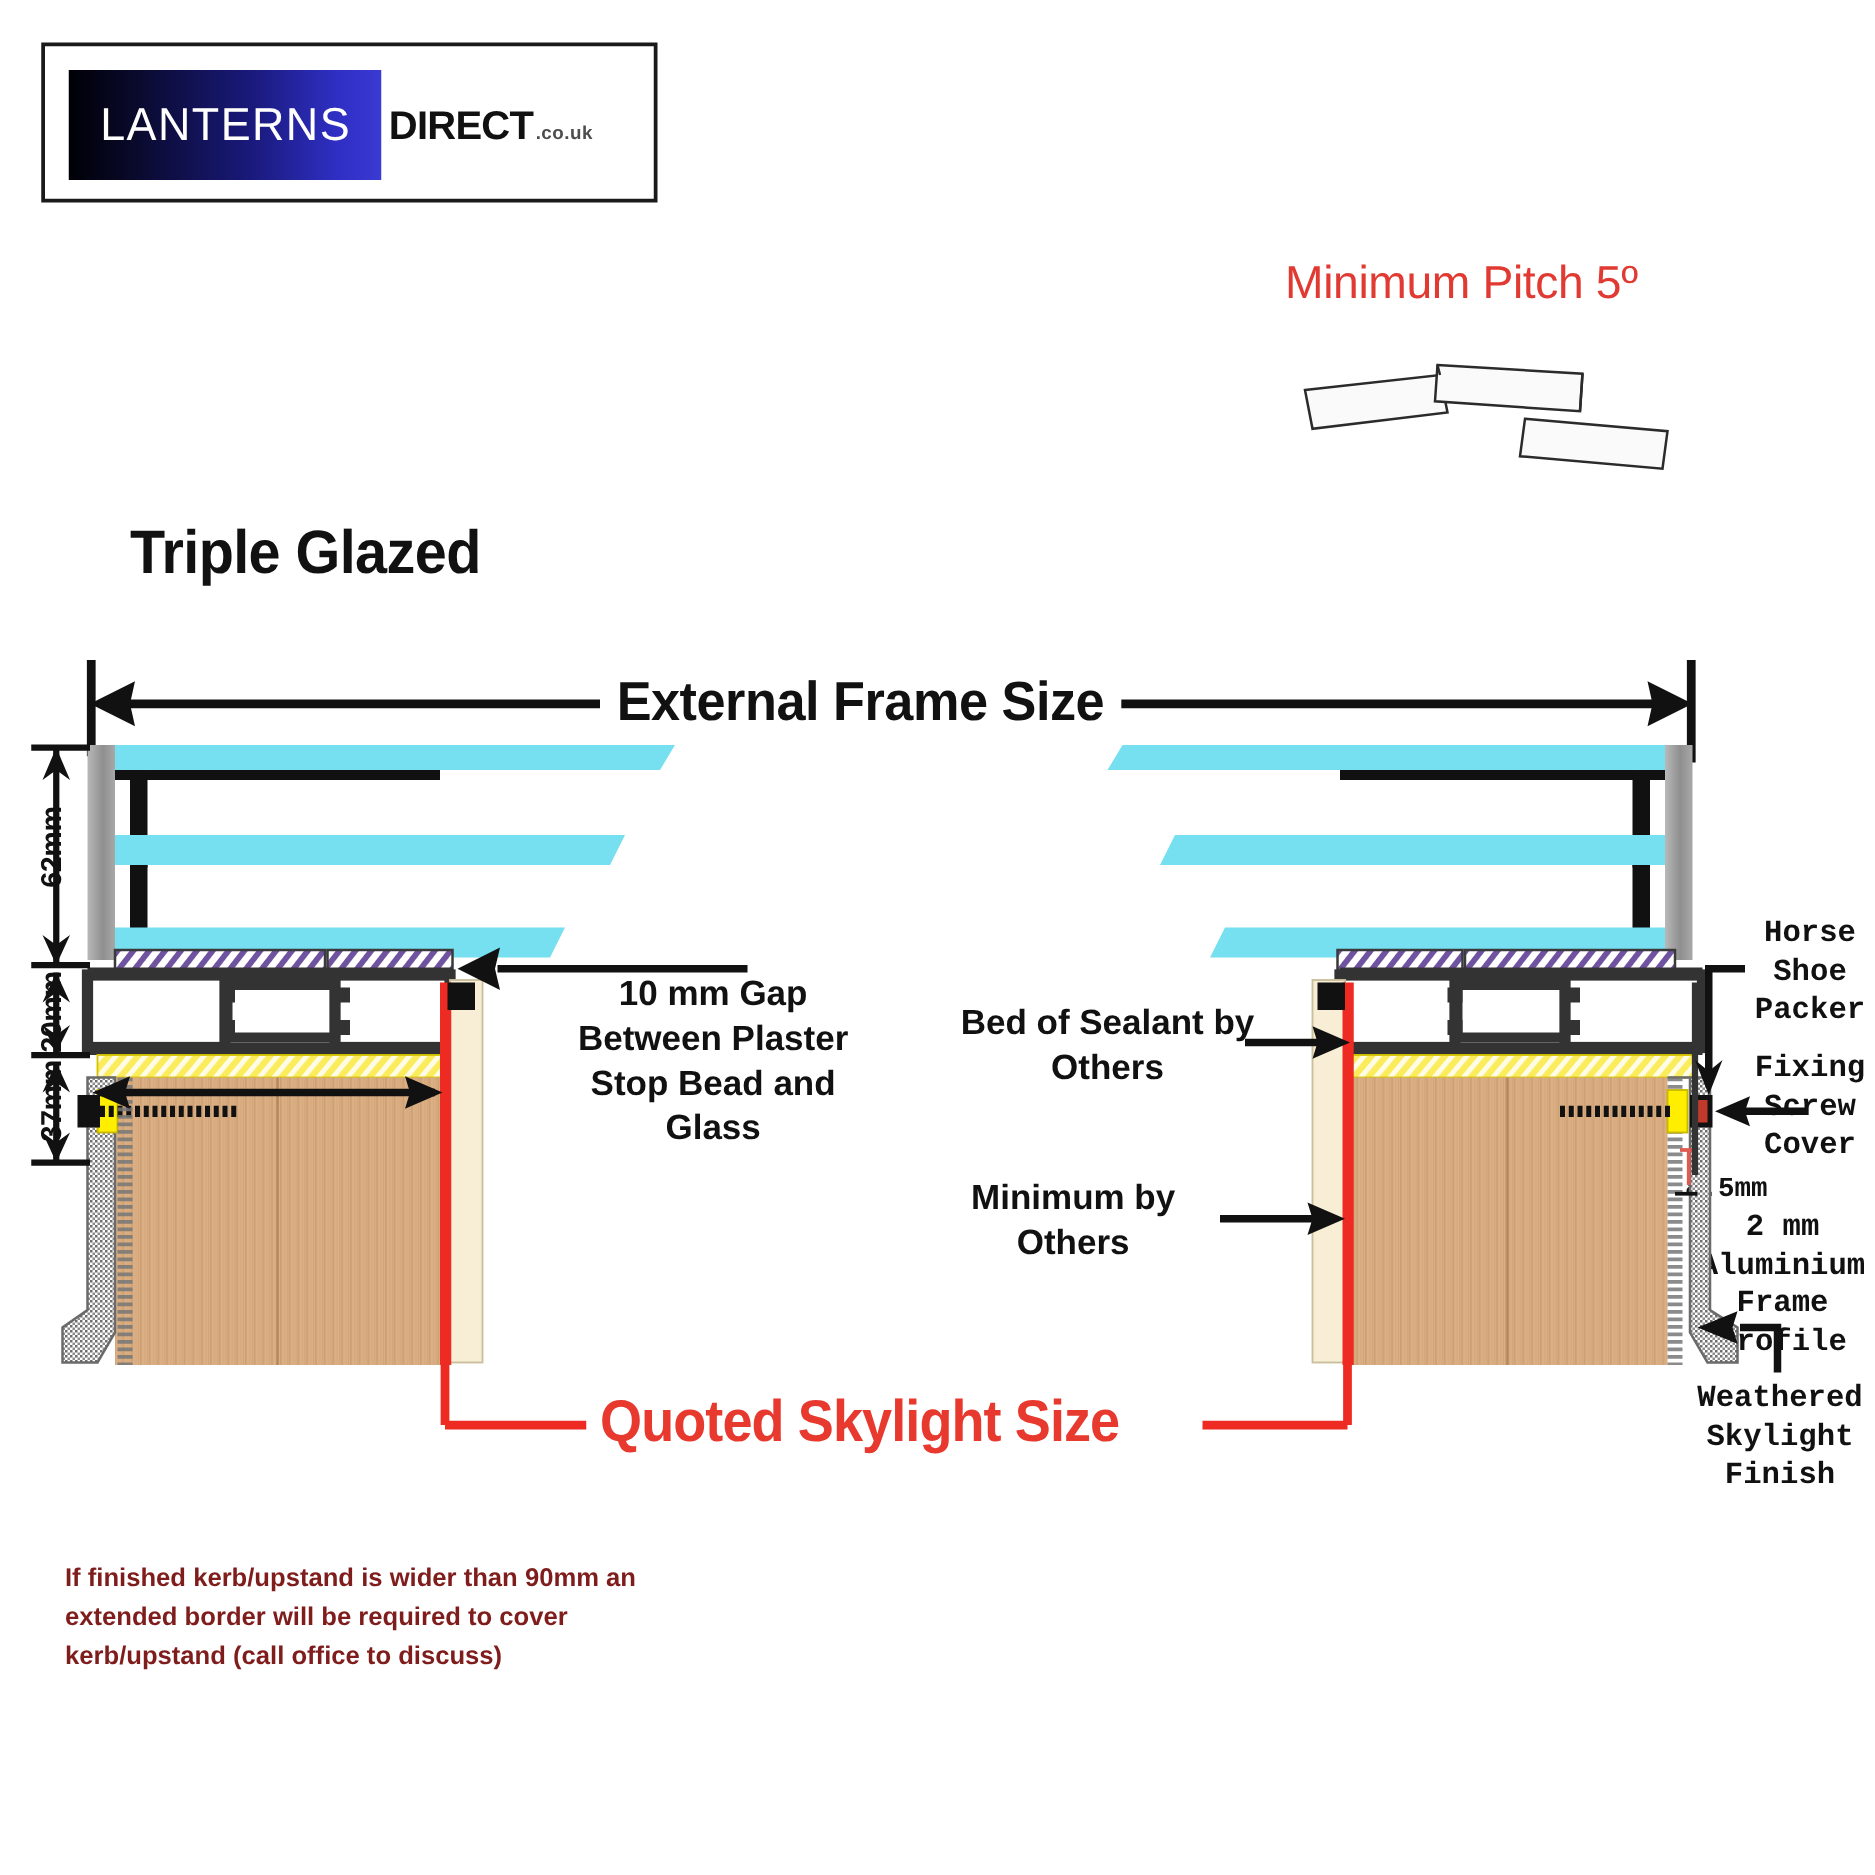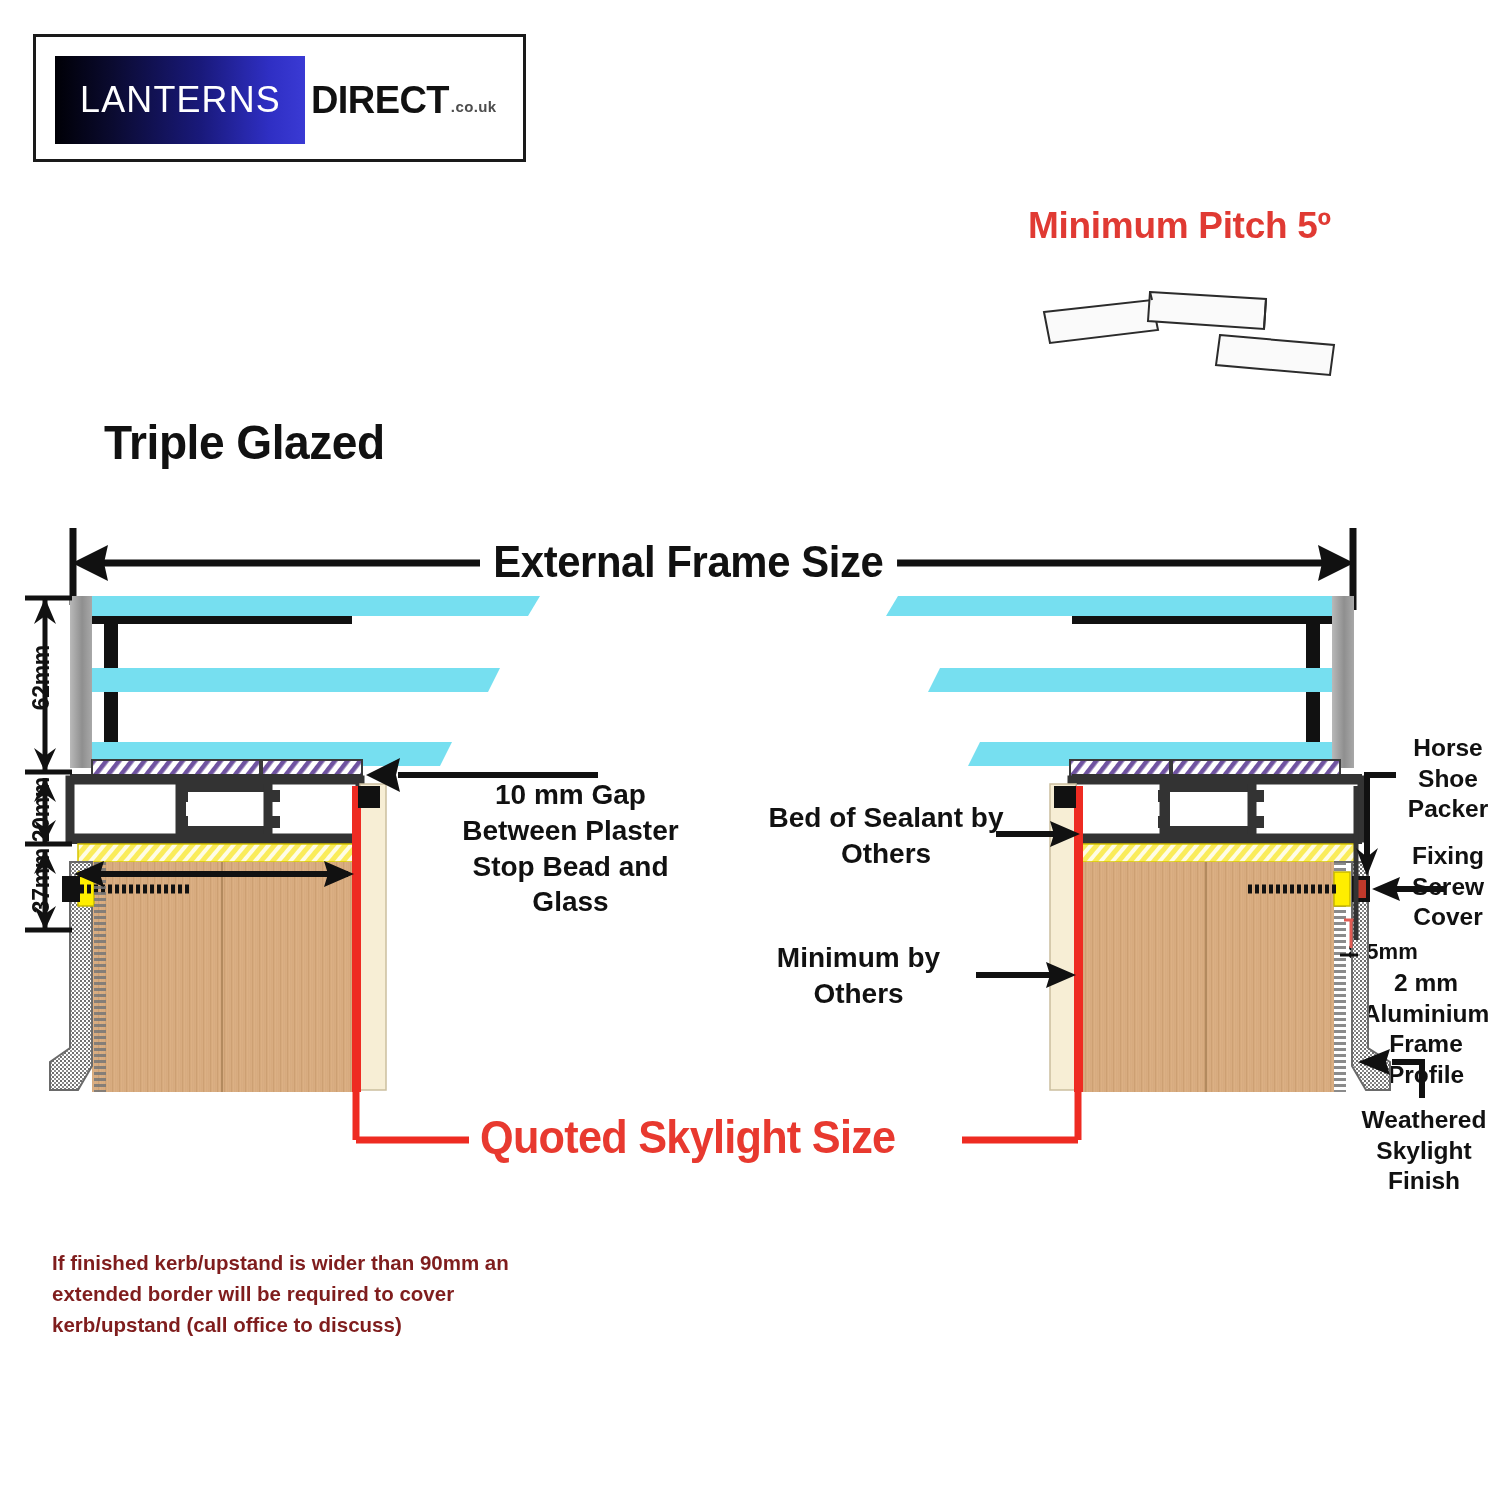--- a/index.html
+++ b/index.html
@@ -40,39 +40,39 @@
     font-family: "Liberation Sans", sans-serif;
     transform: scaleX(0.97);
   }
   #logo-right {
     flex: 1;
     display: flex; align-items: center;
     padding-left: 6px;
   }
   #logo-direct {
     color: #111111;
-    font-size: 38px;
+    font-size: 32px;
     font-weight: bold;
     letter-spacing: -0.6px;
   }
   #logo-couk {
     color: #4d4d4d;
     font-size: 15px;
     font-weight: bold;
     letter-spacing: 0.4px;
     margin-left: 2px;
     margin-top: 12px;
     text-align: right;
   }
 
   
   #pitch-title {
     position: absolute; left: 1028px; top: 205px;
     color: #e03a33;
-    font-size: 37px; font-weight: bold;
+    font-size: 37px; font-weight: normal;
     letter-spacing: -0.3px;
     white-space: nowrap;
   }
   #pitch-sketch { position: absolute; left: 1040px; top: 275px; }
 
   
   #triple-glazed {
     position: absolute; left: 104px; top: 414px;
     font-size: 49px; font-weight: bold;
     color: #111; letter-spacing: -0.5px;
@@ -110,21 +110,21 @@
     line-height: 1.28;
     text-align: center;
   }
   #c-gap     { left: 443px; top: 777px;  width: 255px; }
   #c-sealant { left: 766px; top: 800px;  width: 240px; text-align: center; }
   #c-plaster { left: 766px; top: 940px;  width: 185px; }
 
   .callout-r {
     position: absolute;
     font-size: 24.5px; font-weight: bold; color: #111;
-    line-height: 1.25; text-align: center;
+    line-height: 1.25; text-align: center; font-family: Liberation Mono, monospace;
   }
   #c-horse  { left: 1396px; top: 733px;  width: 104px; }
   #c-fixing { left: 1396px; top: 841px;  width: 104px; }
   #c-85     { left: 1348px; top: 938px;  width: 100px; font-size: 22px; text-align: left;}
   #c-alum   { left: 1352px; top: 968px;  width: 148px; }
   #c-weath  { left: 1348px; top: 1105px; width: 152px; }
 
   .dim-v {
     position: absolute;
     font-size: 23px; font-weight: bold; color: #111;

